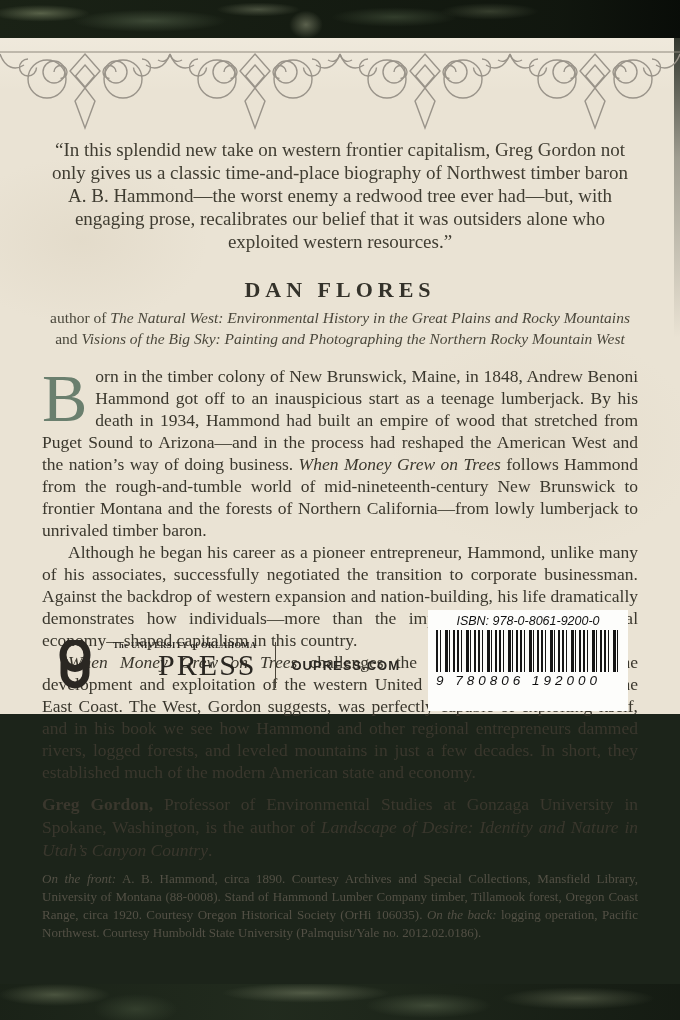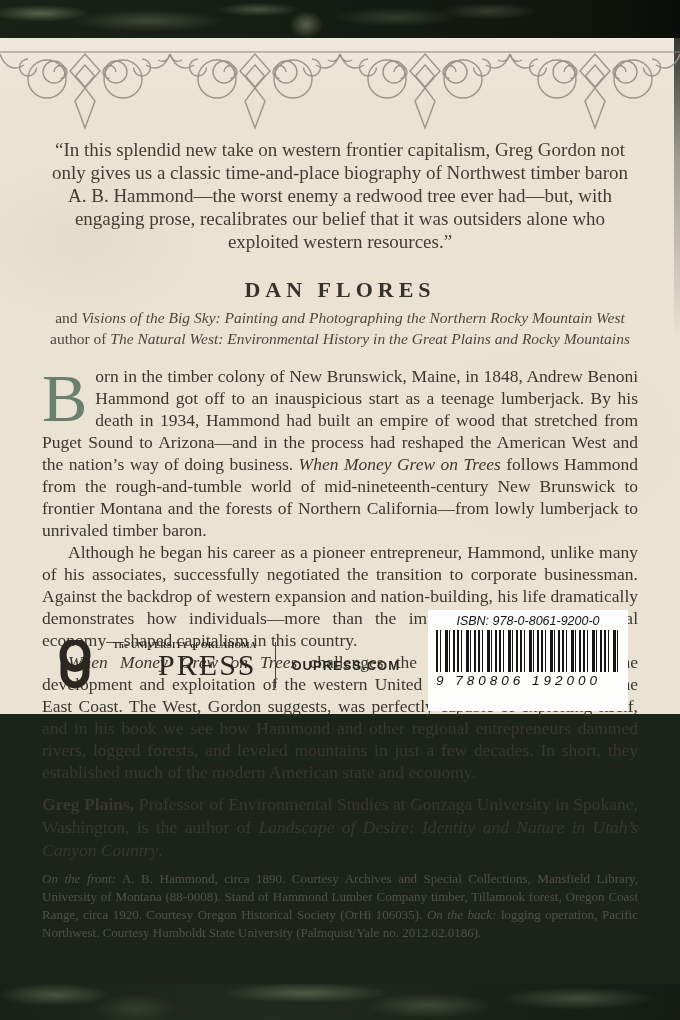--- a/index.html
+++ b/index.html
@@ -166,38 +166,38 @@
         <use href="#m" transform="translate(595,0)"></use>
       </svg>
     </div>
 
     <div class="content">
       <p class="quote">“In this splendid new take on western frontier capitalism, Greg Gordon not only gives us a classic time-and-place biography of Northwest timber baron A. B. Hammond—the worst enemy a redwood tree ever had—but, with engaging prose, recalibrates our belief that it was outsiders alone who exploited western resources.”</p>
 
       <div class="reviewer">DAN FLORES</div>
 
       <div class="reviewer-credit">
+        <div><span>author of </span><i>The Natural West: Environmental History in the Great Plains and Rocky Mountains</i></div>
         <div><span>and </span><i>Visions of the Big Sky: Painting and Photographing the Northern Rocky Mountain West</i></div>
-        <div><span>author of </span><i>The Natural West: Environmental History in the Great Plains and Rocky Mountains</i></div>
       </div>
 
       <p class="body p1">
         <span class="dropcap">B</span><span>orn in the timber colony of New Brunswick, Maine, in 1848, Andrew Benoni Hammond got off to an inauspicious start as a teenage lumberjack. By his death in 1934, Hammond had built an empire of wood that stretched from Puget Sound to Arizona—and in the process had reshaped the American West and the nation’s way of doing business. </span><i>When Money Grew on Trees</i><span> follows Hammond from the rough-and-tumble world of mid-nineteenth-century New Brunswick to frontier Montana and the forests of Northern California—from lowly lumberjack to unrivaled timber baron.</span>
       </p>
 
       <p class="body indent">
         <span>Although he began his career as a pioneer entrepreneur, Hammond, unlike many of his associates, successfully negotiated the transition to corporate businessman. Against the backdrop of western expansion and nation-building, his life dramatically demonstrates how individuals—more than the impersonal forces of political economy—shaped capitalism in this country.</span>
       </p>
 
       <p class="body indent">
         <i>When Money Grew on Trees</i><span> challenges the conventional view that the development and exploitation of the western United States was dictated from the East Coast. The West, Gordon suggests, was perfectly capable of exploiting itself, and in his book we see how Hammond and other regional entrepreneurs dammed rivers, logged forests, and leveled mountains in just a few decades. In short, they established much of the modern American state and economy.</span>
       </p>
 
       <p class="bio">
-        <b>Greg Plains,</b><span> Professor of Environmental Studies at Gonzaga University in Spokane, Washington, is the author of </span><i>Landscape of Desire: Identity and Nature in Utah’s Canyon Country</i><span>.</span>
+        <b>Greg Gordon,</b><span> Professor of Environmental Studies at Gonzaga University in Spokane, Washington, is the author of </span><i>Landscape of Desire: Identity and Nature in Utah’s Canyon Country</i><span>.</span>
       </p>
 
       <p class="credits">
         <i>On the front:</i><span> A. B. Hammond, circa 1890. Courtesy Archives and Special Collections, Mansfield Library, University of Montana (88-0008). Stand of Hammond Lumber Company timber, Tillamook forest, Oregon Coast Range, circa 1920. Courtesy Oregon Historical Society (OrHi 106035). </span><i>On the back:</i><span> logging operation, Pacific Northwest. Courtesy Humboldt State University (Palmquist/Yale no. 2012.02.0186).</span>
       </p>
     </div>
 
     <div class="publisher-row">
       <div class="logo">
         <svg width="40" height="50" viewBox="0 0 40 50">

